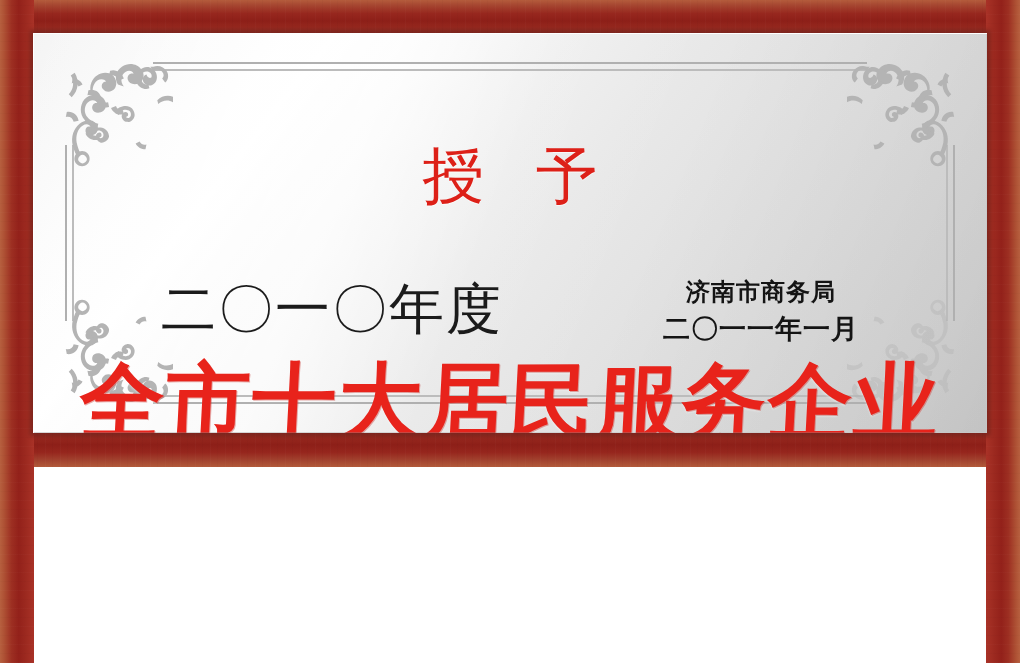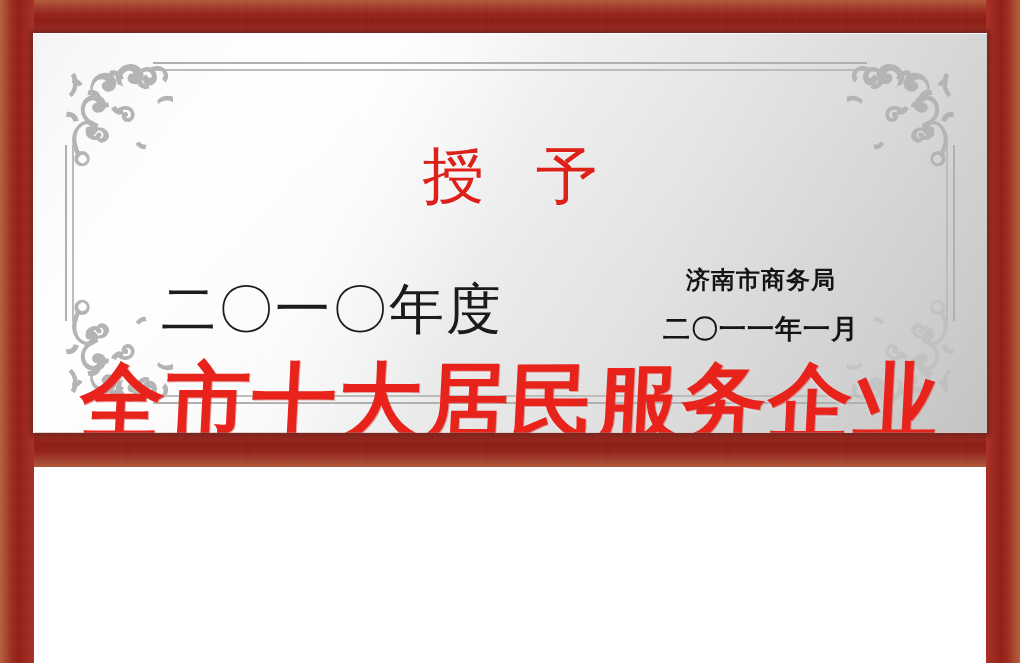--- a/index.html
+++ b/index.html
@@ -152,21 +152,21 @@
 
   .signature{
     position:absolute;right:128px;bottom:88px;text-align:center;
   }
   .issuer{
     color:#141414;font-size:24px;line-height:1.1;font-weight:bold;
     letter-spacing:1px;
     font-family:"Liberation Sans","DejaVu Sans",sans-serif;
   }
   .issue-date{
-    margin-top:22px;
+    margin-top:10px;
     color:#141414;font-size:27px;line-height:1.1;font-weight:bold;
     letter-spacing:1px;
     font-family:"Liberation Sans","DejaVu Sans",sans-serif;
   }
 </style>
 </head>
 <body>
 
 <div class="plaque">
 

